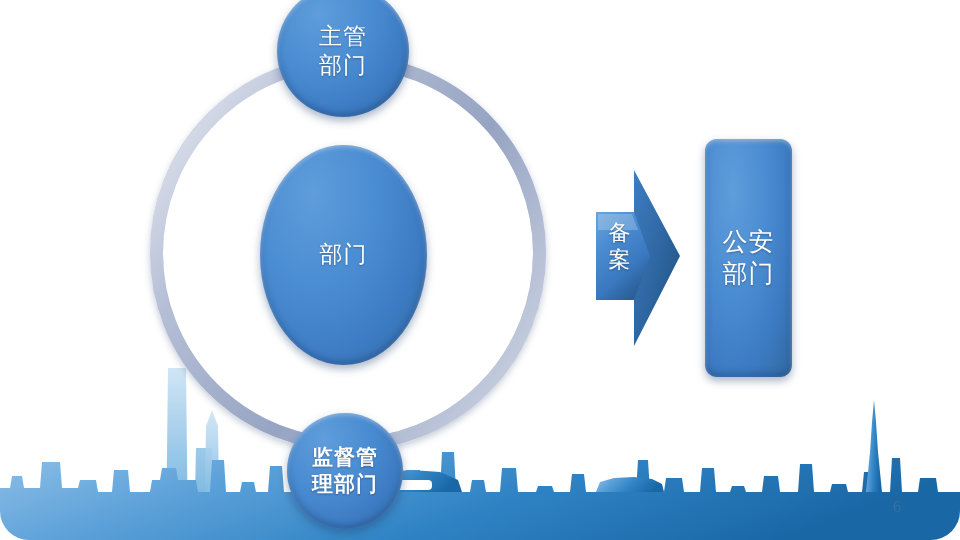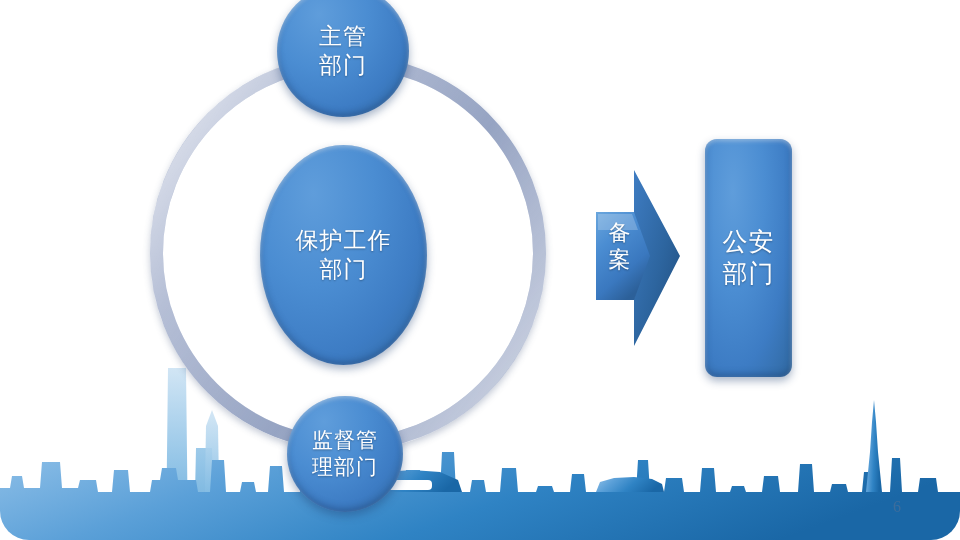--- a/index.html
+++ b/index.html
@@ -98,25 +98,26 @@
   .node-center {
     left: 260px;
     top: 145px;
     width: 167px;
     height: 220px;
     border-radius: 50%;
     font-size: 23px;
   }
   .node-bottom {
     left: 287px;
-    top: 396px;
+    top: 413px;
     width: 116px;
     height: 116px;
     border-radius: 50%;
     font-size: 21px;
+    font-weight: bold;
   }
 
   .node-right {
     left: 705px;
     top: 139px;
     width: 87px;
     height: 238px;
     border-radius: 12px;
     font-size: 25px;
     text-align: right;
@@ -228,21 +229,20 @@
 
   <div class="node node-top">
     <div>
       <div>主管</div>
       <div>部门</div>
     </div>
   </div>
 
   <div class="node node-center">
     <div>
-      <div>保护工作</div>
       <div>部门</div>
     </div>
   </div>
 
   <div class="node node-bottom">
     <div>
       <div>监督管</div>
       <div>理部门</div>
     </div>
   </div>

